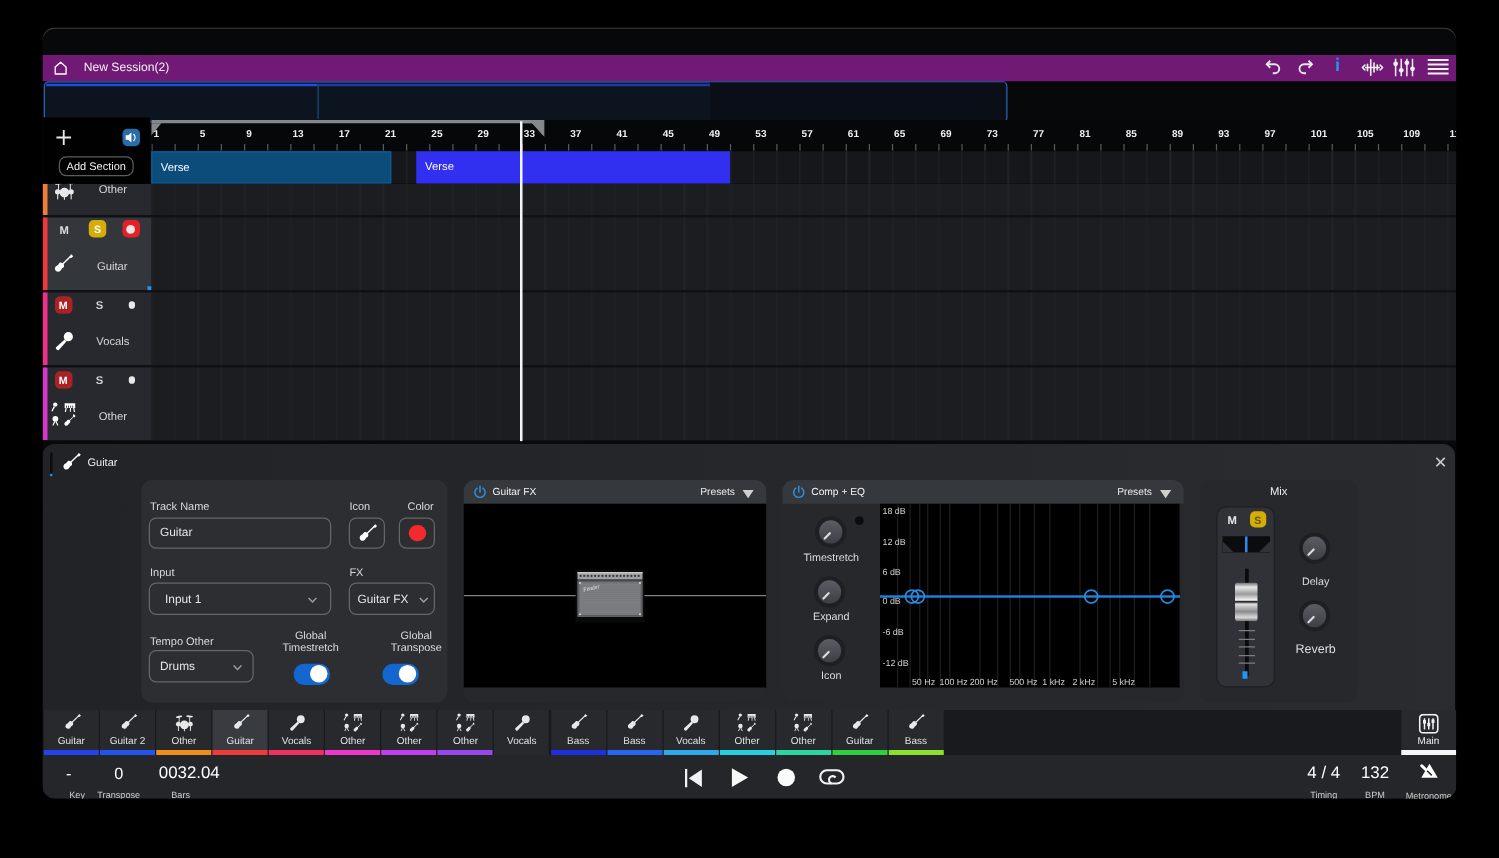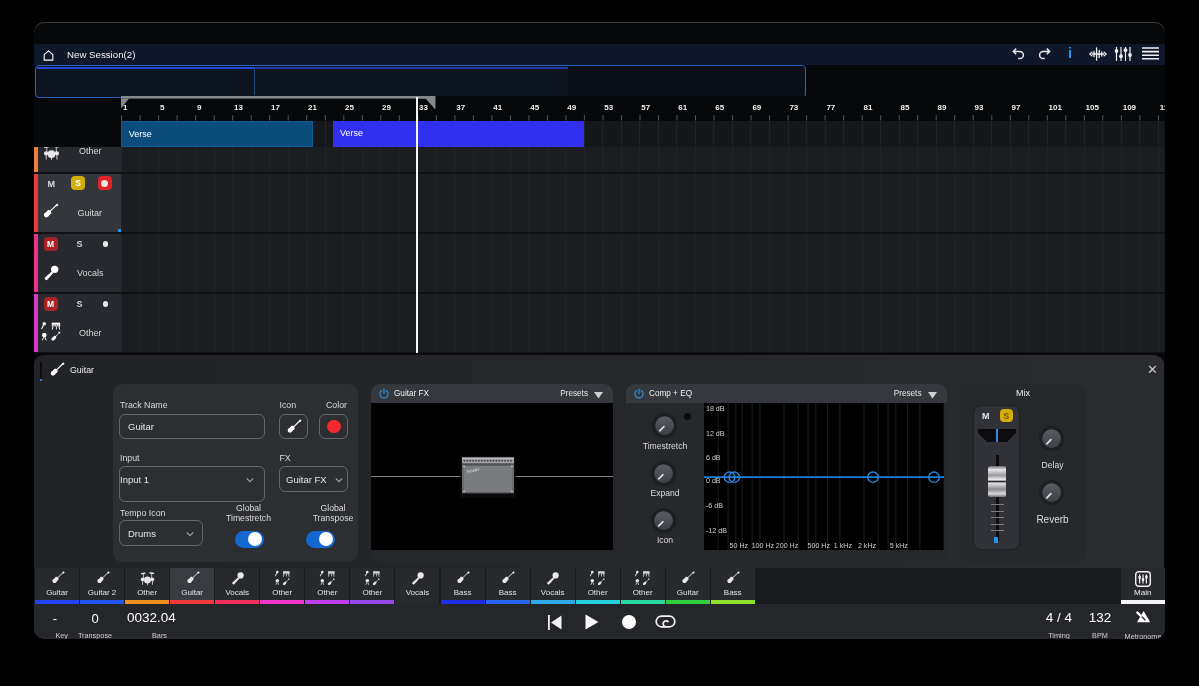--- a/index.html
+++ b/index.html
@@ -28,21 +28,21 @@
         <stop offset=".5" stop-color="#55555a"></stop>
         <stop offset=".56" stop-color="#e0e0e2"></stop>
         <stop offset=".75" stop-color="#8c8c90"></stop>
         <stop offset=".9" stop-color="#d8d8da"></stop>
         <stop offset="1" stop-color="#707074"></stop>
 </linearGradient>
 </defs>
   </svg>
 <div class="win">
 
-<div class="a" style="left:0;top:22px;width:1131px;height:21px;background:#0f172a">
+<div class="a" style="left:0;top:22px;width:1131px;height:21px;background:#701a75">
 <div class="a" style="left:7.5px;top:3.5px"><svg width="13" height="13" viewBox="0 0 24 24">
           <path d="M4 10.4L12 3.4l8 7V20.6H4z" fill="none" stroke="#fff" stroke-width="2" stroke-linejoin="round"></path>
         </svg></div>
 <div class="a" style="left:33px;top:4.5px;color:#f2f2f2;font-size:9.7px">New Session(2)</div>
 <svg class="a" style="left:976px;top:2px" width="16" height="16" viewBox="0 0 16 16">
         <path d="M6.2 2.6L3.4 5.4l2.8 2.8" fill="none" stroke="#e8e8e8" stroke-width="1.5"></path>
         <path d="M3.6 5.4h6.2a3.6 3.6 0 0 1 0 7.2H8.2" fill="none" stroke="#e8e8e8" stroke-width="1.5"></path>
       </svg>
 <svg class="a" style="left:1002.5px;top:2px" width="16" height="16" viewBox="0 0 16 16">
         <path d="M9.8 2.6l2.8 2.8-2.8 2.8" fill="none" stroke="#e8e8e8" stroke-width="1.5"></path>
@@ -241,20 +241,30 @@
               <path d="M13.6 5.8l-.7 3.6h1l.8-3.6zM21.2 5.8l.7 3.6h-1l-.8-3.6zM17.4 5.8v3.4h.9V5.8z"></path>
               <circle cx="4.7" cy="15.3" r="2.5"></circle>
               <path d="M3.6 17.5l-1.5 3.4.8.4 1.7-3.3zM5.8 17.5l1.5 3.4-.8.4-1.7-3.3z"></path>
               <path d="M20.6 11.2l1.7 1.7-.8 1-1-.2-3.1 3.4c.4.7.4 1.2 0 1.7-.3.4-.7.5-1 .8-.3.3-.4.8-.8 1.2-.7.7-1.9.8-2.6.1-.7-.7-.6-1.9.1-2.6.4-.4.9-.5 1.2-.8.3-.3.4-.7.8-1 .5-.4 1-.4 1.7 0l3.4-3.1-.2-1z"></path>
             </g>
           </svg></div>
         <div class="a" style="left:45px;top:34px;color:#d6d7d8;font-size:9px">Other</div>
       </div>
 <div class="a" style="left:84px;top:81.8px;width:3.4px;height:3.4px;background:#2196f3"></div>
 </div>
+<div class="a" style="left:0;top:72px;width:85.5px;height:52.6px;background:#010102">
+<svg class="a" style="left:11px;top:10px" width="12" height="12" viewBox="0 0 12 12">
+        <path d="M6 0v12M0 6h12" stroke="#e8e8e8" stroke-width="1.5"></path>
+      </svg>
+<div class="a" style="left:64px;top:8.5px;width:14px;height:14px;background:#2a6ca7;border-radius:4px"><svg width="14" height="14" viewBox="0 1 22 22">
+          <path d="M4 9.2v5.6h3.2l4 3.6V5.6l-4 3.6z" fill="#fff"></path>
+          <path d="M14.2 8.2a5.5 5.5 0 0 1 0 7.6" stroke="#fff" stroke-width="1.6" fill="none" stroke-linecap="round"></path>
+        </svg></div>
+<div class="a" style="left:13px;top:31px;width:60px;height:16px;border:1px solid #5a5c60;border-radius:6px;color:#f0f0f0;font-size:8.8px;text-align:center;line-height:15px">Add Section</div>
+</div>
 <div class="a" style="left:382.3px;top:74.5px;width:1.6px;height:256px;background:#f5f5f5"></div>
 <svg class="a" style="left:384px;top:74px" width="20" height="14" viewBox="0 0 20 14">
       <path d="M0 0h17v2.6h-17z" fill="#85878a"></path>
       <path d="M17 0v13l-9.4-10.4V0z" fill="#85878a"></path>
     </svg>
 <div class="a" style="left:0;top:330.5px;width:1130px;height:215px;background:linear-gradient(90deg,#222327 0%,#26272b 55%,#2b2c30 100%);border-radius:11px 11px 0 0;border-top:2px solid #0a0a0c">
 <div class="a" style="left:6.2px;top:7.5px;width:2.2px;height:18.5px;background:#0d0d10"></div>
 <div class="a" style="left:6.2px;top:24.5px;width:2.2px;height:1.8px;background:#2f81e0"></div>
 <div class="a" style="left:13px;top:6.5px;color:#fff"><svg width="19" height="19" viewBox="0 0 24 24">
           <g fill="currentColor">
@@ -275,28 +285,28 @@
               <path d="M12.9 11.1c.8 1.2.8 2.2.2 3-.5.7-1.2.8-1.8 1.4-.5.5-.6 1.3-1.3 2-1.1 1.2-3.1 1.4-4.4.1-1.3-1.3-1.1-3.3.1-4.4.7-.7 1.5-.8 2-1.3.6-.6.7-1.3 1.4-1.8.8-.6 1.9-.6 3 .2z"></path>
               <path d="M10.8 12.4L19.4 4.1" stroke="currentColor" stroke-width="1.4" fill="none"></path>
               <path d="M18.8 3.5l1.6-1.8 1.9 1.9-1.8 1.6-1.5-.2z"></path>
             </g>
           </svg></div>
 <div class="lbl a" style="left:213px;top:15.5px">Color</div>
 <div class="inbox" style="left:206px;top:29.5px;width:29px;height:25px">
           <span style="position:absolute;left:7px;top:5px;width:13.8px;height:13.8px;border-radius:50%;background:#f32a2d"></span>
         </div>
 <div class="lbl a" style="left:7px;top:68.5px">Input</div>
-<div class="inbox" style="left:6px;top:82px;width:146px;height:36px;line-height:25px;padding-left:0">Input 1<svg class="chev" style="right:10px;top:9px" width="9" height="9" viewBox="0 0 9 9">
+<div class="inbox" style="left:6px;top:82px;width:146px;height:26px;line-height:25px;padding-left:12px">Input 1<svg class="chev" style="right:10px;top:9px" width="9" height="9" viewBox="0 0 9 9">
             <path d="M1 2.8l3.5 3.5L8 2.8" fill="none" stroke="#9aa0a4" stroke-width="1.3"></path>
           </svg></div>
 <div class="lbl a" style="left:166.5px;top:68.5px">FX</div>
 <div class="inbox" style="left:166px;top:82px;width:69px;height:26px;line-height:25px;padding-left:6px">Guitar FX<svg class="chev" style="right:4px;top:9px" width="9" height="9" viewBox="0 0 9 9">
             <path d="M1 2.8l3.5 3.5L8 2.8" fill="none" stroke="#9aa0a4" stroke-width="1.3"></path>
           </svg></div>
-<div class="lbl a" style="left:7px;top:124px">Tempo Icon</div>
+<div class="lbl a" style="left:7px;top:124px">Tempo Other</div>
 <div class="inbox" style="left:6px;top:135.5px;width:84px;height:26px;line-height:25px;padding-left:8px">Drums<svg class="chev" style="right:8px;top:9px" width="9" height="9" viewBox="0 0 9 9">
             <path d="M1 2.8l3.5 3.5L8 2.8" fill="none" stroke="#9aa0a4" stroke-width="1.3"></path>
           </svg></div>
 <div class="a" style="left:100px;top:118.5px;width:71px;text-align:center;color:#dcdcdd;font-size:8.7px;line-height:1.2">Global<br>Timestretch</div>
 <div class="toggle" style="left:121.5px;top:146.5px"></div>
 <div class="a" style="left:185px;top:118.5px;width:70px;text-align:center;color:#dcdcdd;font-size:8.7px;line-height:1.2">Global<br>Transpose</div>
 <div class="toggle" style="left:192.5px;top:146.5px"></div>
 
 </div>
 <div class="card" style="left:336.5px;top:29.5px;width:242.5px;height:177.5px;background:#26282c">
@@ -724,21 +734,21 @@
 <div class="a" style="left:0;top:20.5px;width:44.5px;text-align:center;color:#f0f0f0;font-size:8px">Main</div>
 <div class="a" style="left:0;bottom:0;width:44.5px;height:3.4px;background:#f5f5f5"></div>
 </div>
 </div>
 <div class="a" style="left:0;top:581.5px;width:1131px;height:35.5px;background:#25262a">
 <div class="a" style="left:14px;top:7px;width:14px;text-align:center;color:#fff;font-size:13px">-</div>
 <div class="a" style="left:8px;top:27.5px;width:26px;text-align:right;color:#cfcfd0;font-size:7.3px">Key</div>
 <div class="a" style="left:54px;top:7px;width:14px;text-align:center;color:#fff;font-size:13px">0</div>
 <div class="a" style="left:42px;top:27.5px;width:38px;text-align:center;color:#cfcfd0;font-size:7.3px">Transpose</div>
 <div class="a" style="left:93px;top:6.5px;color:#fff;font-size:13.5px">0032.04</div>
-<div class="a" style="left:103px;top:27px;width:30px;text-align:right;color:#cfcfd0;font-size:7.3px">Bars</div>
+<div class="a" style="left:103px;top:27px;width:30px;text-align:left;color:#cfcfd0;font-size:7.3px">Bars</div>
 <svg class="a" style="left:514px;top:11px" width="14" height="15" viewBox="0 0 14 15">
         <rect x="0" y="0" width="1.8" height="15" fill="#f2f2f2"></rect>
         <path d="M13.5 0.5v14L3 7.5z" fill="#f2f2f2"></path>
       </svg>
 <svg class="a" style="left:550.5px;top:10.8px" width="14" height="16" viewBox="0 0 14 16">
         <path d="M0.5 0.5v15L13.5 8z" fill="#f8f8f8"></path>
       </svg>
 <div class="a" style="left:587.5px;top:11.2px;width:14.6px;height:14.6px;border-radius:50%;background:#fbfbfb"></div>
 <svg class="a" style="left:620.5px;top:11.5px" width="21" height="14" viewBox="0 0 21 14">
         <path d="M6.5 1.2h8a5.3 5.3 0 0 1 0 10.6h-8a5.3 5.3 0 0 1 0-10.6z" fill="none" stroke="#f2f2f2" stroke-width="1.7"></path>

